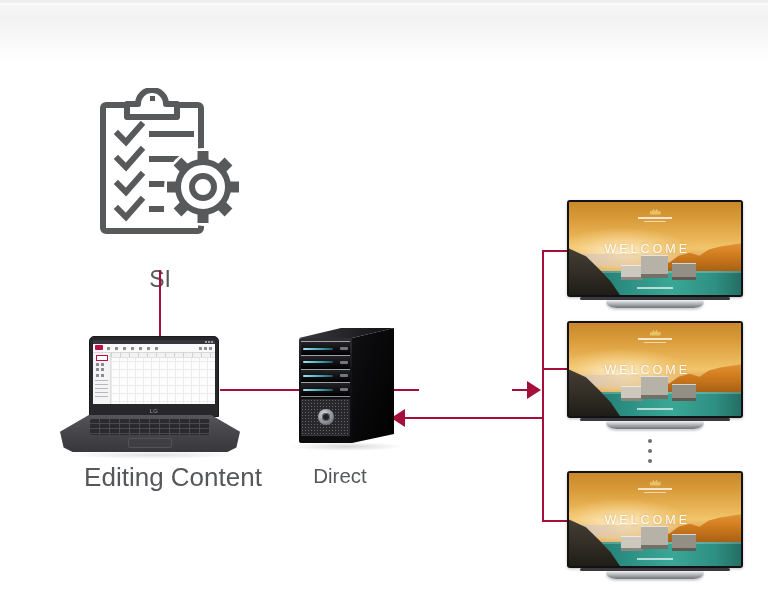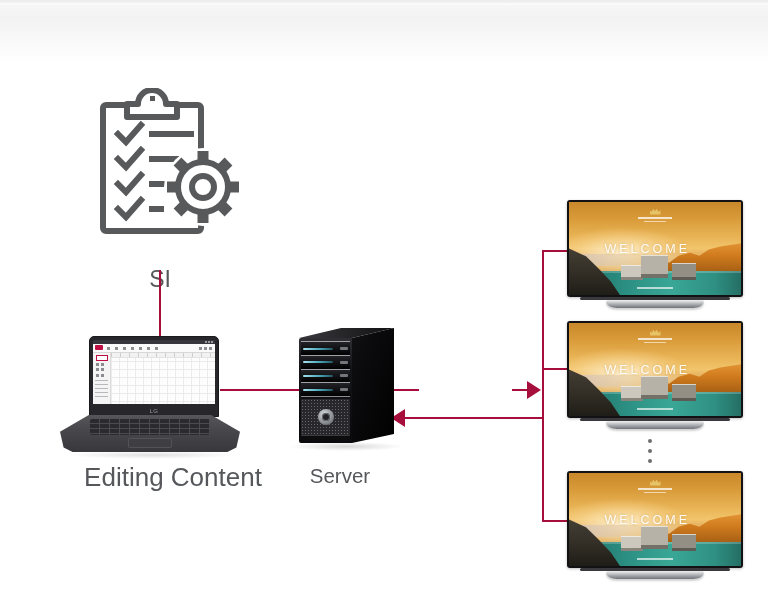--- a/index.html
+++ b/index.html
@@ -250,21 +250,21 @@
         <div class="bay"></div>
         <div class="bay"></div>
       </div>
       <div class="server-mesh">
         <div class="server-knob"></div>
       </div>
       <div class="server-foot"></div>
     </div>
   </div>
   <div class="server-shadow"></div>
-  <div class="lbl server-caption">Server</div>
+  <div class="lbl server-caption">Direct</div>
 
   <div class="tv tv-1">
     <div class="tv-frame">
       <div class="tv-screen">
         <div class="scene-sky"></div>
         <div class="scene-haze"></div>
         <div class="scene-mountains"></div>
         <div class="scene-water"></div>
         <div class="scene-buildings">
           <div class="b1"></div>

